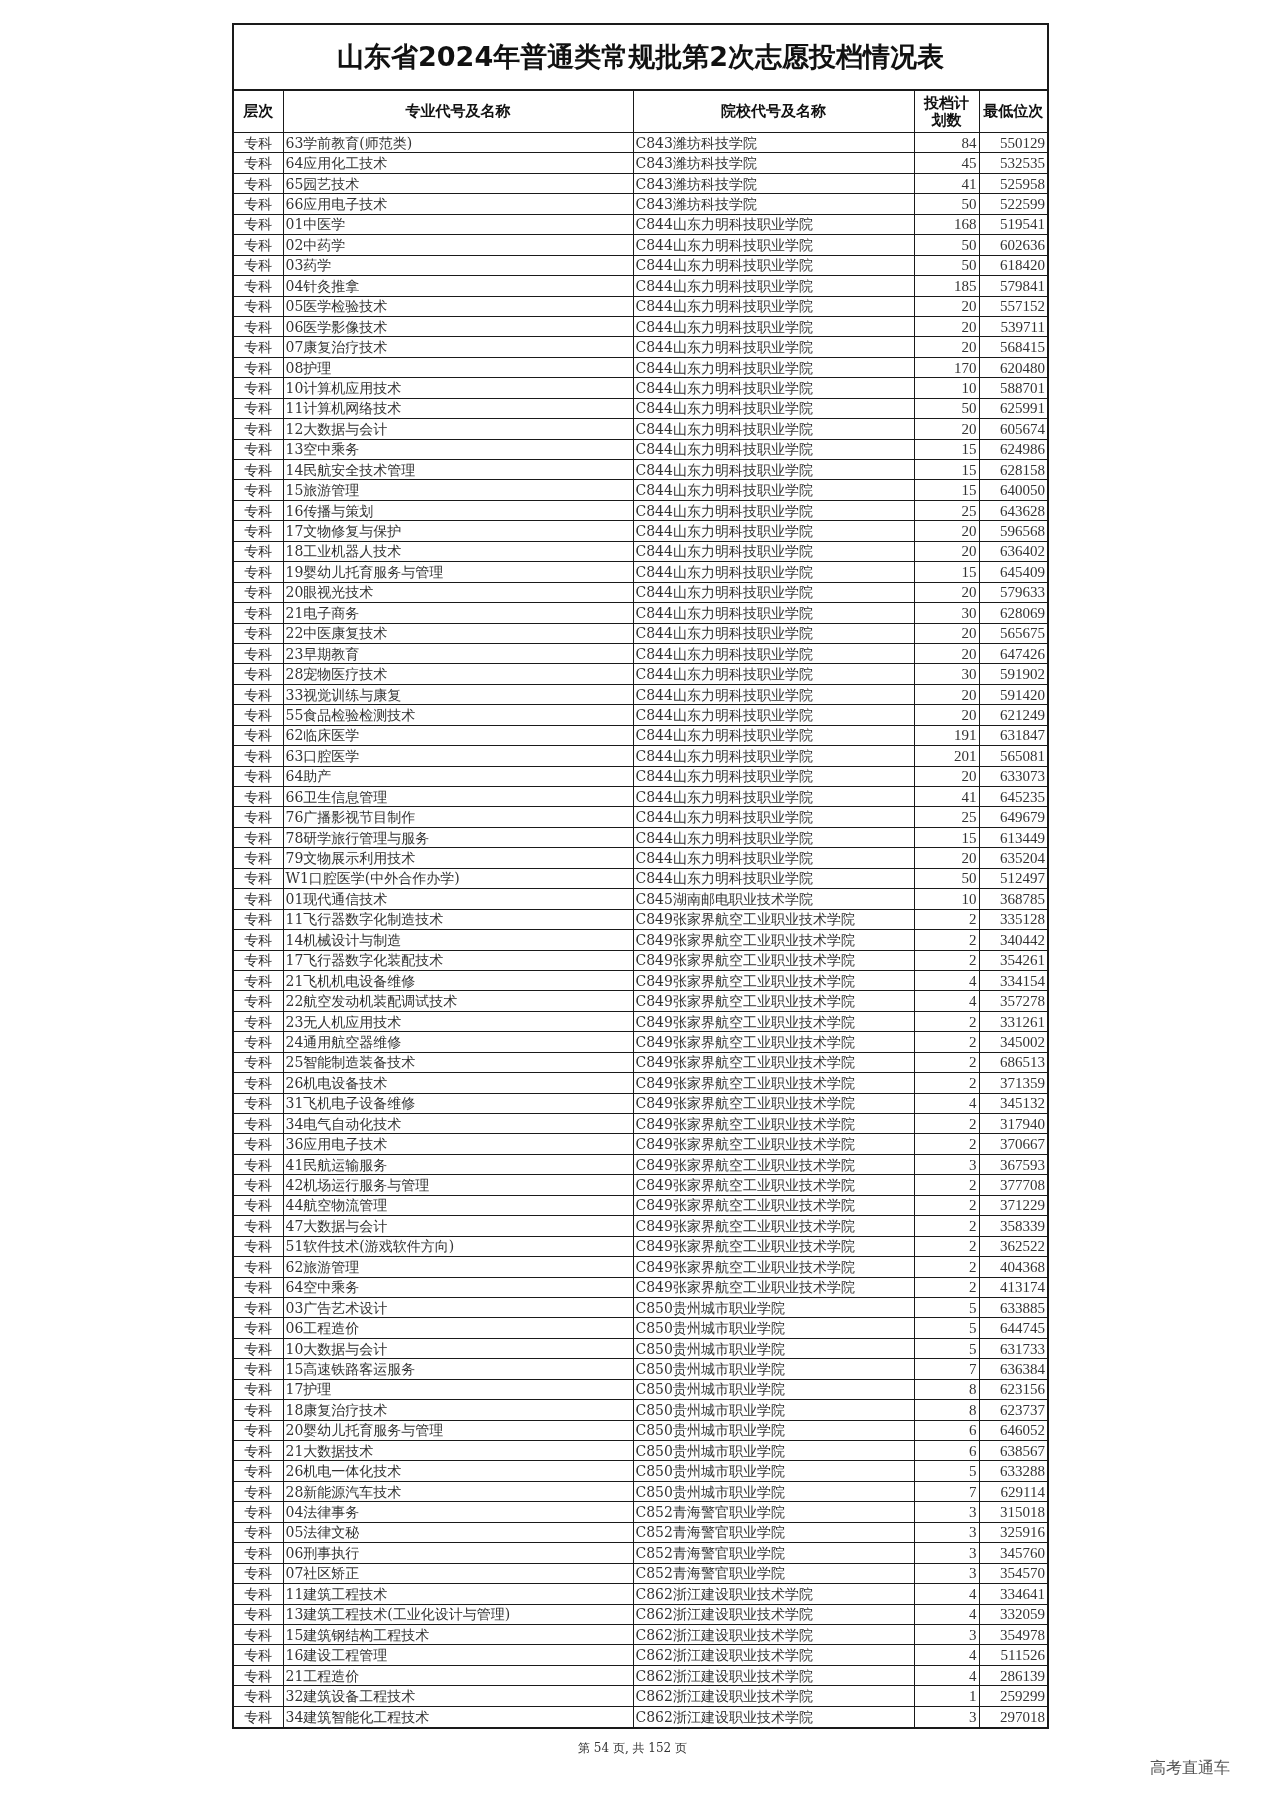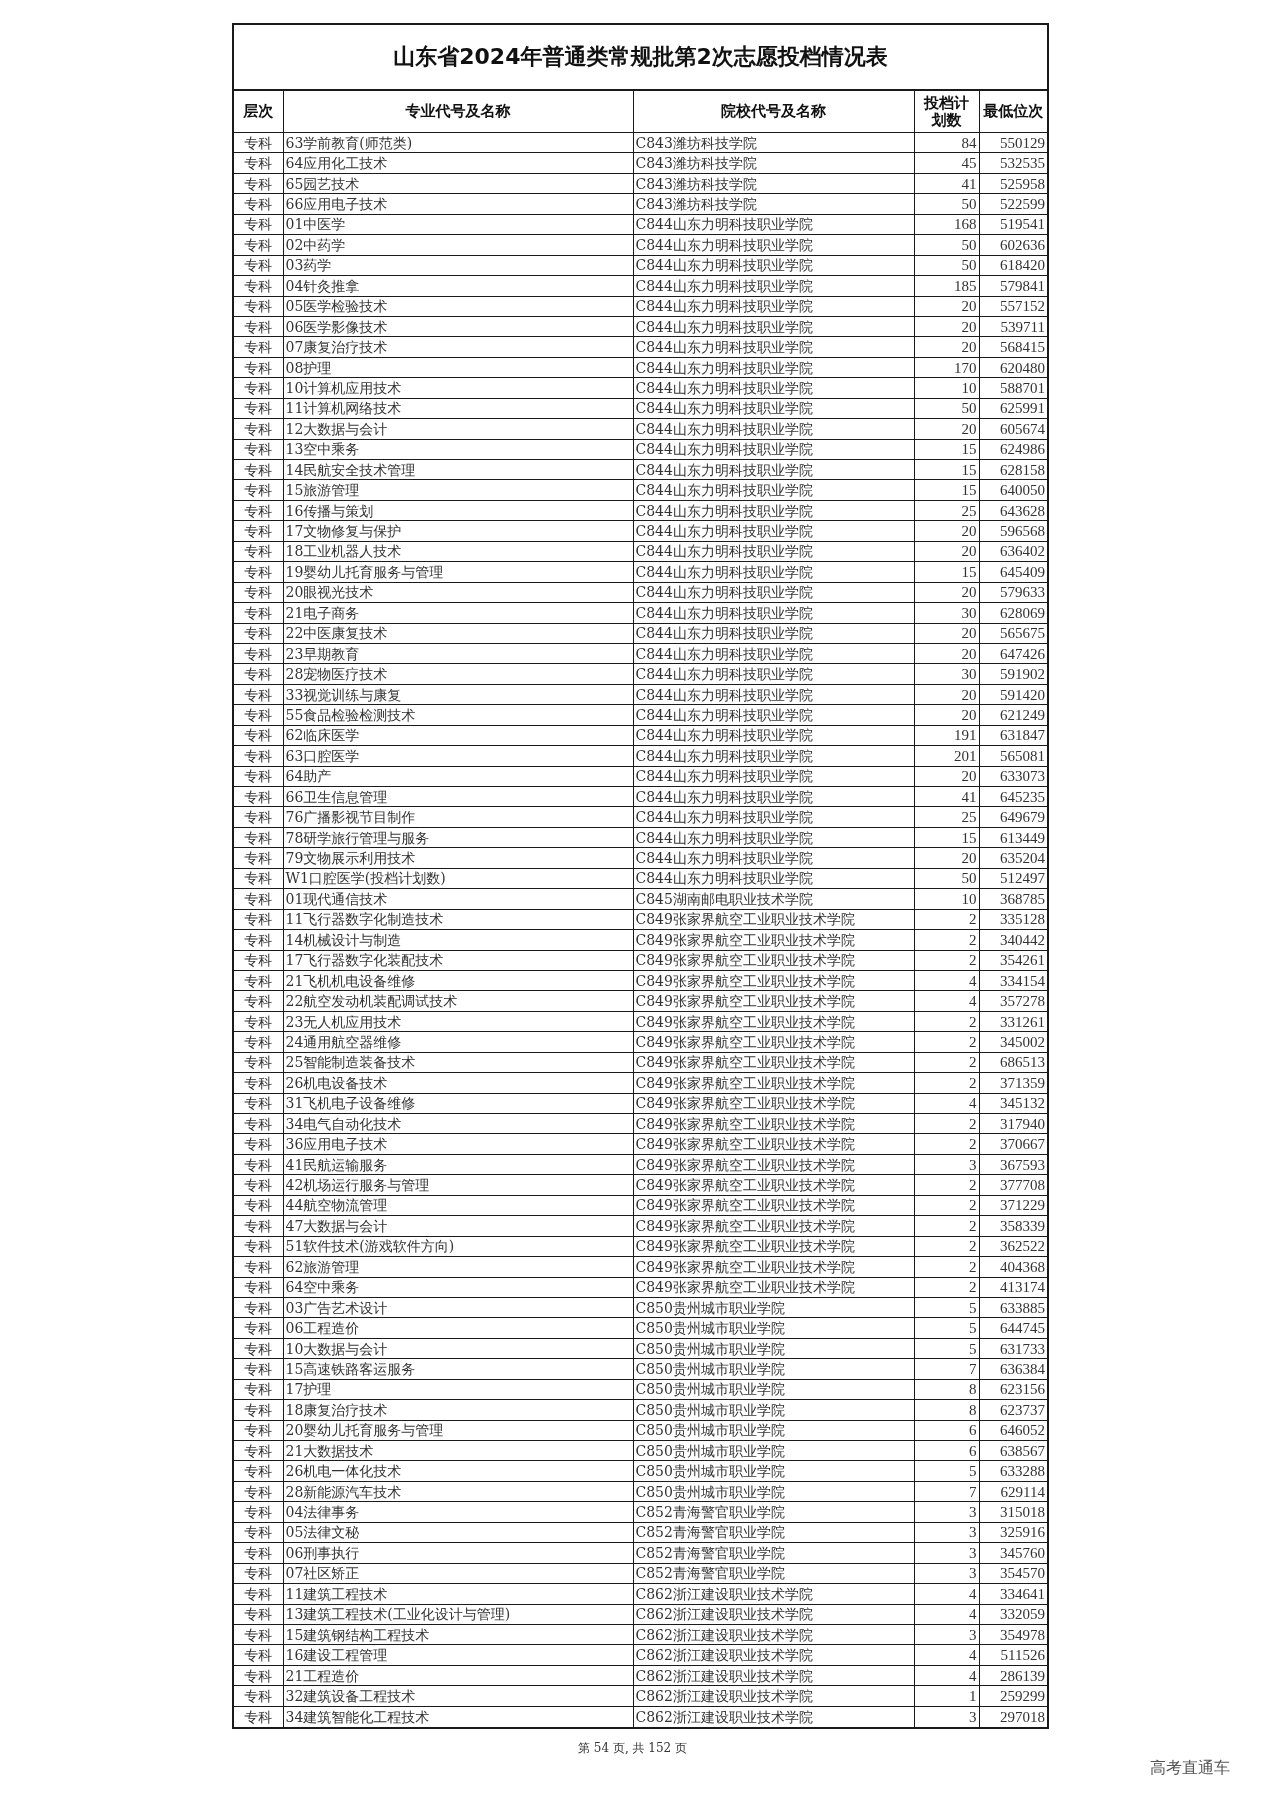--- a/index.html
+++ b/index.html
@@ -3,21 +3,21 @@
 <meta charset="utf-8">
 <style>
   html, body { margin: 0; padding: 0; background: #ffffff; }
   body { width: 1280px; height: 1811px; position: relative; overflow: hidden;
          font-family: "DejaVu Serif", "Liberation Serif", serif; color: #222; }
   .sheet { position: absolute; left: 232px; top: 23px; width: 817px;
            border: 2px solid #1a1a1a; box-sizing: border-box; }
   .title { height: 64px; border-bottom: 2px solid #1a1a1a; display: flex;
            align-items: center; justify-content: center;
            font-family: "DejaVu Sans", "Liberation Sans", sans-serif;
-           font-size: 22px; font-weight: bold; color: #111; letter-spacing: 0px; }
+           font-size: 27px; font-weight: bold; color: #111; letter-spacing: 0px; }
   table { border-collapse: collapse; width: 100%; table-layout: fixed; }
   col.c1 { width: 49px; } col.c2 { width: 350px; } col.c3 { width: 281px; }
   col.c4 { width: 65px; } col.c5 { width: 68px; }
   th { height: 41px; border: 1.5px solid #1a1a1a; font-weight: bold;
        font-family: "DejaVu Sans", "Liberation Sans", sans-serif;
        font-size: 15px; color: #111; padding: 0; line-height: 17px; }
   th:first-child { border-left: none; } th:last-child { border-right: none; margin-left: 45px; }
   tr:first-child th { border-top: none; }
   td { height: 20.45px; border: 1.5px solid #1a1a1a; font-size: 14px;
        line-height: 18px; padding: 0 2px; white-space: nowrap; overflow: hidden;
@@ -302,21 +302,21 @@
         </tr>
         <tr>
           <td>专科</td>
           <td>79文物展示利用技术</td>
           <td>C844山东力明科技职业学院</td>
           <td class="num">20</td>
           <td class="num">635204</td>
         </tr>
         <tr>
           <td>专科</td>
-          <td>W1口腔医学(投档计划数)</td>
+          <td>W1口腔医学(中外合作办学)</td>
           <td>C844山东力明科技职业学院</td>
           <td class="num">50</td>
           <td class="num">512497</td>
         </tr>
         <tr>
           <td>专科</td>
           <td>01现代通信技术</td>
           <td>C845湖南邮电职业技术学院</td>
           <td class="num">10</td>
           <td class="num">368785</td>

